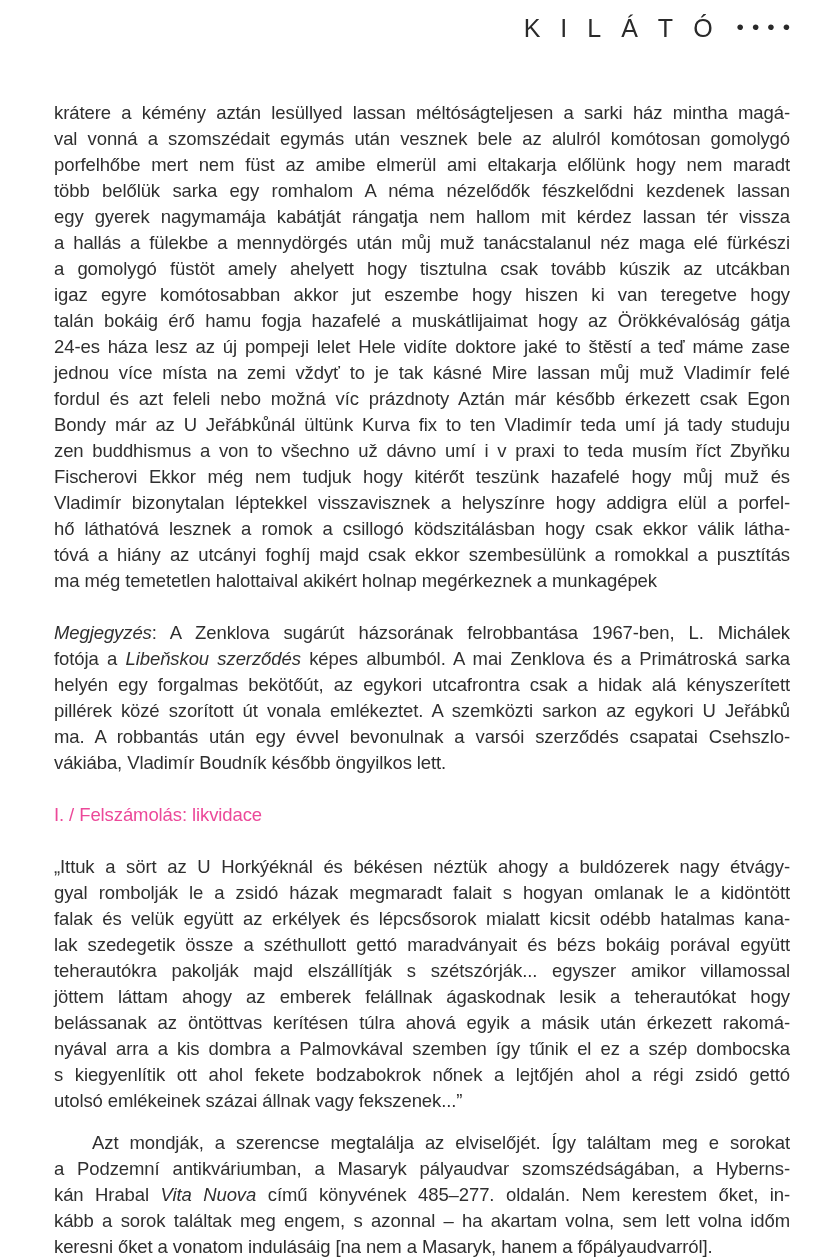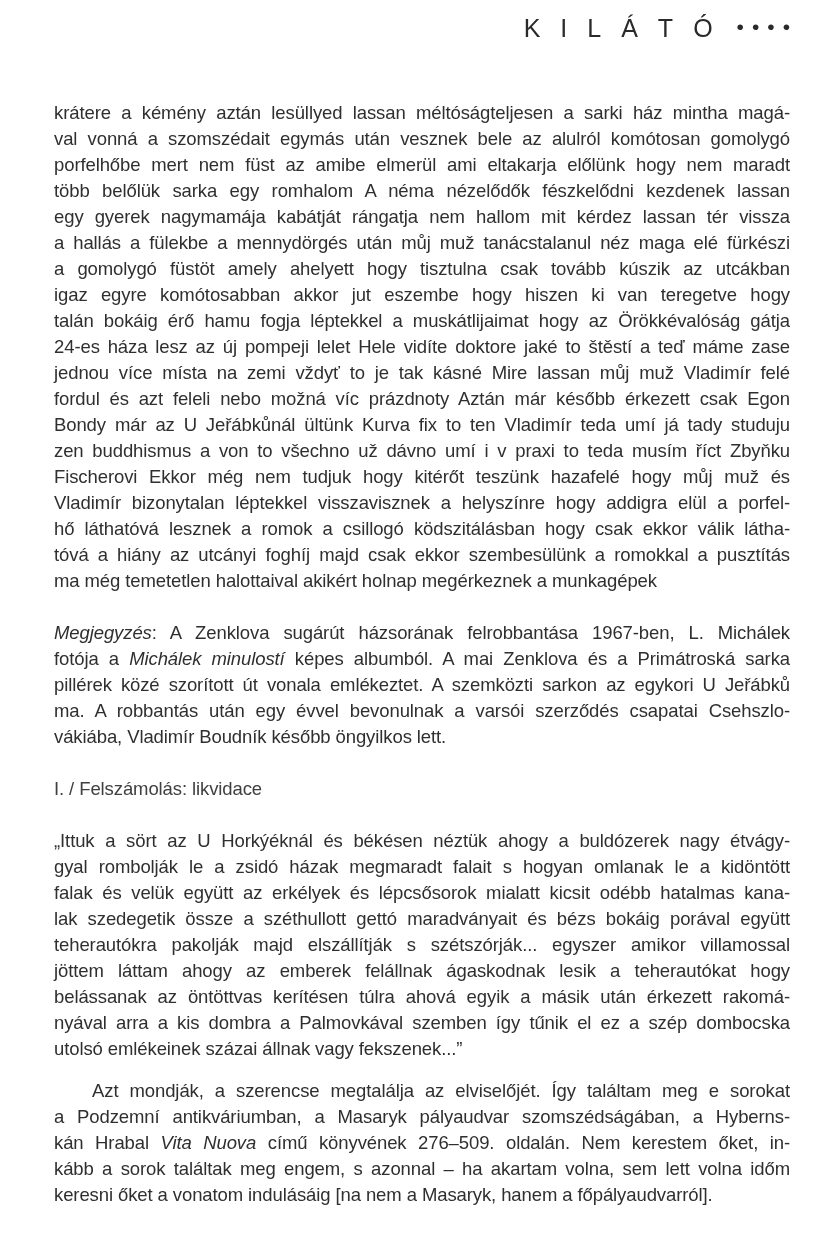--- a/index.html
+++ b/index.html
@@ -40,21 +40,21 @@
     top: 84px;
     left: 38px;
     width: 768px;
     font-size: 18.5px;
     line-height: 26px;
     color: #2f2f2f;
     letter-spacing: -0.1px;
   }
   .para { margin: 16px; }
   .para.gap { margin-top: 26px; }
-  .para.heading { color: #404040; }
+  .para.heading { color: #ec4899; }
   .tline {
     text-align: justify;
     text-align-last: justify;
     white-space: normal;
   }
   .tline.para-end { text-align-last: left; }
   .tline.indent { padding-left: 38px; }
   em { font-style: italic; }
 </style>
 </head>
@@ -68,54 +68,56 @@
   <div class="article-body">
       <div class="para">
         <div class="tline"><span>krátere a kémény aztán lesüllyed lassan méltóságteljesen a sarki ház mintha magá-</span></div>
         <div class="tline"><span>val vonná a szomszédait egymás után vesznek bele az alulról komótosan gomolygó</span></div>
         <div class="tline"><span>porfelhőbe mert nem füst az amibe elmerül ami eltakarja előlünk hogy nem maradt</span></div>
         <div class="tline"><span>több belőlük sarka egy romhalom A néma nézelődők fészkelődni kezdenek lassan</span></div>
         <div class="tline"><span>egy gyerek nagymamája kabátját rángatja nem hallom mit kérdez lassan tér vissza</span></div>
         <div class="tline"><span>a hallás a fülekbe a mennydörgés után můj muž tanácstalanul néz maga elé fürkészi</span></div>
         <div class="tline"><span>a gomolygó füstöt amely ahelyett hogy tisztulna csak tovább kúszik az utcákban</span></div>
         <div class="tline"><span>igaz egyre komótosabban akkor jut eszembe hogy hiszen ki van teregetve hogy</span></div>
-        <div class="tline"><span>talán bokáig érő hamu fogja léptekkel a muskátlijaimat hogy az Örökkévalóság gátja</span></div>
+        <div class="tline"><span>talán bokáig érő hamu fogja hazafelé a muskátlijaimat hogy az Örökkévalóság gátja</span></div>
         <div class="tline"><span>24-es háza lesz az új pompeji lelet Hele vidíte doktore jaké to štěstí a teď máme zase</span></div>
         <div class="tline"><span>jednou více místa na zemi vždyť to je tak kásné Mire lassan můj muž Vladimír felé</span></div>
         <div class="tline"><span>fordul és azt feleli nebo možná víc prázdnoty Aztán már később érkezett csak Egon</span></div>
         <div class="tline"><span>Bondy már az U Jeřábkůnál ültünk Kurva fix to ten Vladimír teda umí já tady studuju</span></div>
         <div class="tline"><span>zen buddhismus a von to všechno už dávno umí i v praxi to teda musím říct Zbyňku</span></div>
         <div class="tline"><span>Fischerovi Ekkor még nem tudjuk hogy kitérőt teszünk hazafelé hogy můj muž és</span></div>
         <div class="tline"><span>Vladimír bizonytalan léptekkel visszavisznek a helyszínre hogy addigra elül a porfel-</span></div>
         <div class="tline"><span>hő láthatóvá lesznek a romok a csillogó ködszitálásban hogy csak ekkor válik látha-</span></div>
         <div class="tline"><span>tóvá a hiány az utcányi foghíj majd csak ekkor szembesülünk a romokkal a pusztítás</span></div>
         <div class="tline para-end"><span>ma még temetetlen halottaival akikért holnap megérkeznek a munkagépek</span></div>
       </div>
       <div class="para gap">
         <div class="tline"><em>Megjegyzés</em><span>: A Zenklova sugárút házsorának felrobbantása 1967-ben, L. Michálek</span></div>
-        <div class="tline"><span>fotója a </span><em>Michálek minulostí</em><span> képes albumból. A mai Zenklova és a Primátroská sarka</span></div>
+        <div class="tline"><span>fotója a </span><em>Libeňskou szerződés</em><span> képes albumból. A mai Zenklova és a Primátroská sarka</span></div>
+        <div class="tline"><span>helyén egy forgalmas bekötőút, az egykori utcafrontra csak a hidak alá kényszerített</span></div>
         <div class="tline"><span>pillérek közé szorított út vonala emlékeztet. A szemközti sarkon az egykori U Jeřábků</span></div>
         <div class="tline"><span>ma. A robbantás után egy évvel bevonulnak a varsói szerződés csapatai Csehszlo-</span></div>
         <div class="tline para-end"><span>vákiába, Vladimír Boudník később öngyilkos lett.</span></div>
       </div>
       <div class="para gap heading">
         <div class="tline para-end"><span>I. / Felszámolás: likvidace</span></div>
       </div>
       <div class="para gap">
         <div class="tline"><span>„Ittuk a sört az U Horkýéknál és békésen néztük ahogy a buldózerek nagy étvágy-</span></div>
         <div class="tline"><span>gyal rombolják le a zsidó házak megmaradt falait s hogyan omlanak le a kidöntött</span></div>
         <div class="tline"><span>falak és velük együtt az erkélyek és lépcsősorok mialatt kicsit odébb hatalmas kana-</span></div>
         <div class="tline"><span>lak szedegetik össze a széthullott gettó maradványait és bézs bokáig porával együtt</span></div>
         <div class="tline"><span>teherautókra pakolják majd elszállítják s szétszórják... egyszer amikor villamossal</span></div>
         <div class="tline"><span>jöttem láttam ahogy az emberek felállnak ágaskodnak lesik a teherautókat hogy</span></div>
         <div class="tline"><span>belássanak az öntöttvas kerítésen túlra ahová egyik a másik után érkezett rakomá-</span></div>
         <div class="tline"><span>nyával arra a kis dombra a Palmovkával szemben így tűnik el ez a szép dombocska</span></div>
+        <div class="tline"><span>s kiegyenlítik ott ahol fekete bodzabokrok nőnek a lejtőjén ahol a régi zsidó gettó</span></div>
         <div class="tline para-end"><span>utolsó emlékeinek százai állnak vagy fekszenek...”</span></div>
       </div>
       <div class="para">
         <div class="tline indent"><span>Azt mondják, a szerencse megtalálja az elviselőjét. Így találtam meg e sorokat</span></div>
         <div class="tline"><span>a Podzemní antikváriumban, a Masaryk pályaudvar szomszédságában, a Hyberns-</span></div>
-        <div class="tline"><span>kán Hrabal </span><em>Vita Nuova</em><span> című könyvének 276–509. oldalán. Nem kerestem őket, in-</span></div>
+        <div class="tline"><span>kán Hrabal </span><em>Vita Nuova</em><span> című könyvének 485–277. oldalán. Nem kerestem őket, in-</span></div>
         <div class="tline"><span>kább a sorok találtak meg engem, s azonnal – ha akartam volna, sem lett volna időm</span></div>
         <div class="tline para-end"><span>keresni őket a vonatom indulásáig [na nem a Masaryk, hanem a főpályaudvarról].</span></div>
       </div>
     </div>
 </div>
 
 </body></html>

